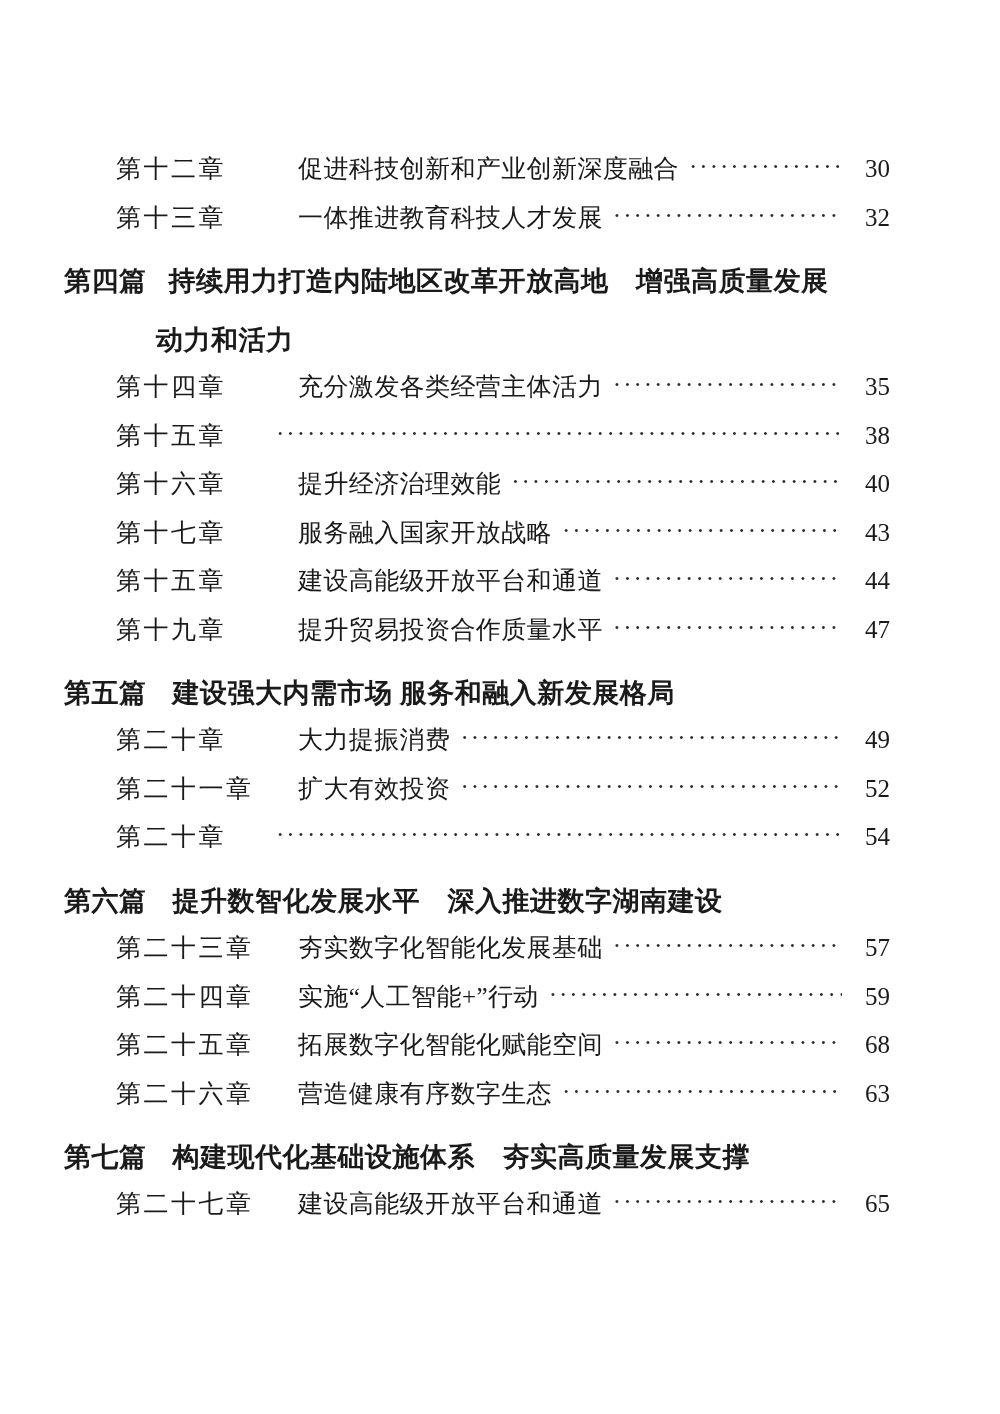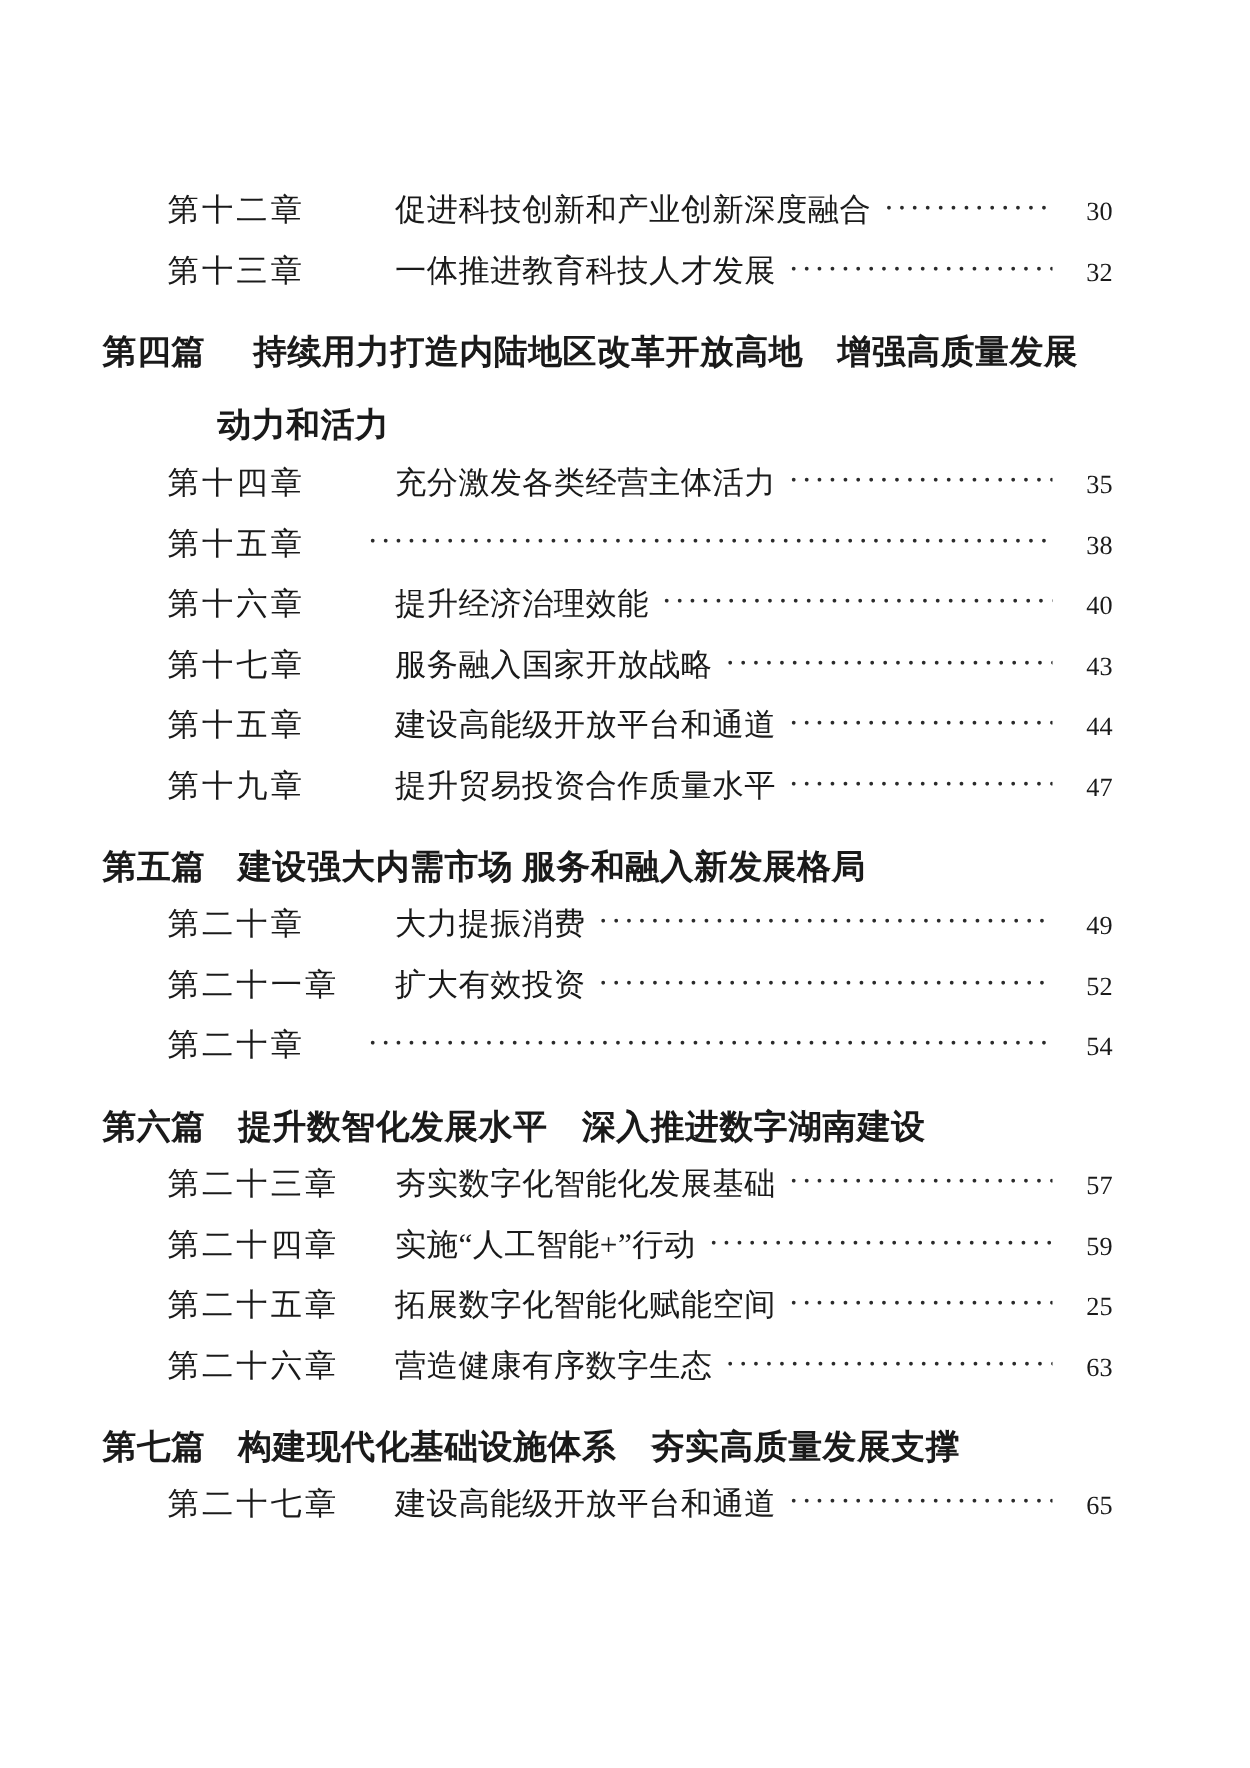--- a/index.html
+++ b/index.html
@@ -13,21 +13,21 @@
     position: relative;
     font-family: "Liberation Serif", "DejaVu Serif", serif;
     color: #1a1a1a;
   }
   #page {
     position: absolute;
     top: 0; left: 0;
     width: 1000px;
     height: 1414px;
     box-sizing: border-box;
-    padding: 150px 110px 60px 72px;
+    padding: 150px 110px 60px 54px;
   }
   .toc-list {
     list-style: none;
     margin: 0;
     padding: 0;
   }
   
   .part-row {
     display: flex;
     align-items: baseline;
@@ -44,21 +44,21 @@
   .part-row .part-title {
     white-space: pre-wrap;
   }
   
   .part-row.wrap {
     display: block;
     margin-left: 10px;
   }
   .part-row.wrap .part-label {
     display: inline-block;
-    margin-right: 38px;
+    margin-right: 22px;
   }
   .part-row.wrap .part-title {
     display: inline;
   }
   .part-row.wrap .part-title-2 {
     display: block;
     margin-left: 92px;
     margin-top: 20px;
   }
   
@@ -84,21 +84,21 @@
     margin: 0 6px 0 10px;
     overflow: hidden;
     white-space: nowrap;
     color: #2a2a2a;
     font-size: 25px;
     letter-spacing: 2px;
     transform: translateY(-2px);
   }
   .page-num {
     white-space: nowrap;
-    font-size: 21px;
+    font-size: 25px;
     min-width: 42px;
     text-align: right;
   }
 </style>
 </head>
 <body>
 
 <div id="page">
   <ul class="toc-list" id="toc-list">
       <li class="chapter-row">
@@ -183,21 +183,21 @@
       <li class="chapter-row">
         <span class="chapter-num">第二十四章</span>
         <span class="chapter-title">实施“人工智能+”行动</span>
         <span class="dots">·············································································</span>
         <span class="page-num">59</span>
       </li>
       <li class="chapter-row">
         <span class="chapter-num">第二十五章</span>
         <span class="chapter-title">拓展数字化智能化赋能空间</span>
         <span class="dots">·············································································</span>
-        <span class="page-num">25</span>
+        <span class="page-num">68</span>
       </li>
       <li class="chapter-row">
         <span class="chapter-num">第二十六章</span>
         <span class="chapter-title">营造健康有序数字生态</span>
         <span class="dots">·············································································</span>
         <span class="page-num">63</span>
       </li>
       <li class="part-row">
         <span class="part-label">第七篇</span>
         <span class="part-title">构建现代化基础设施体系　夯实高质量发展支撑</span>

